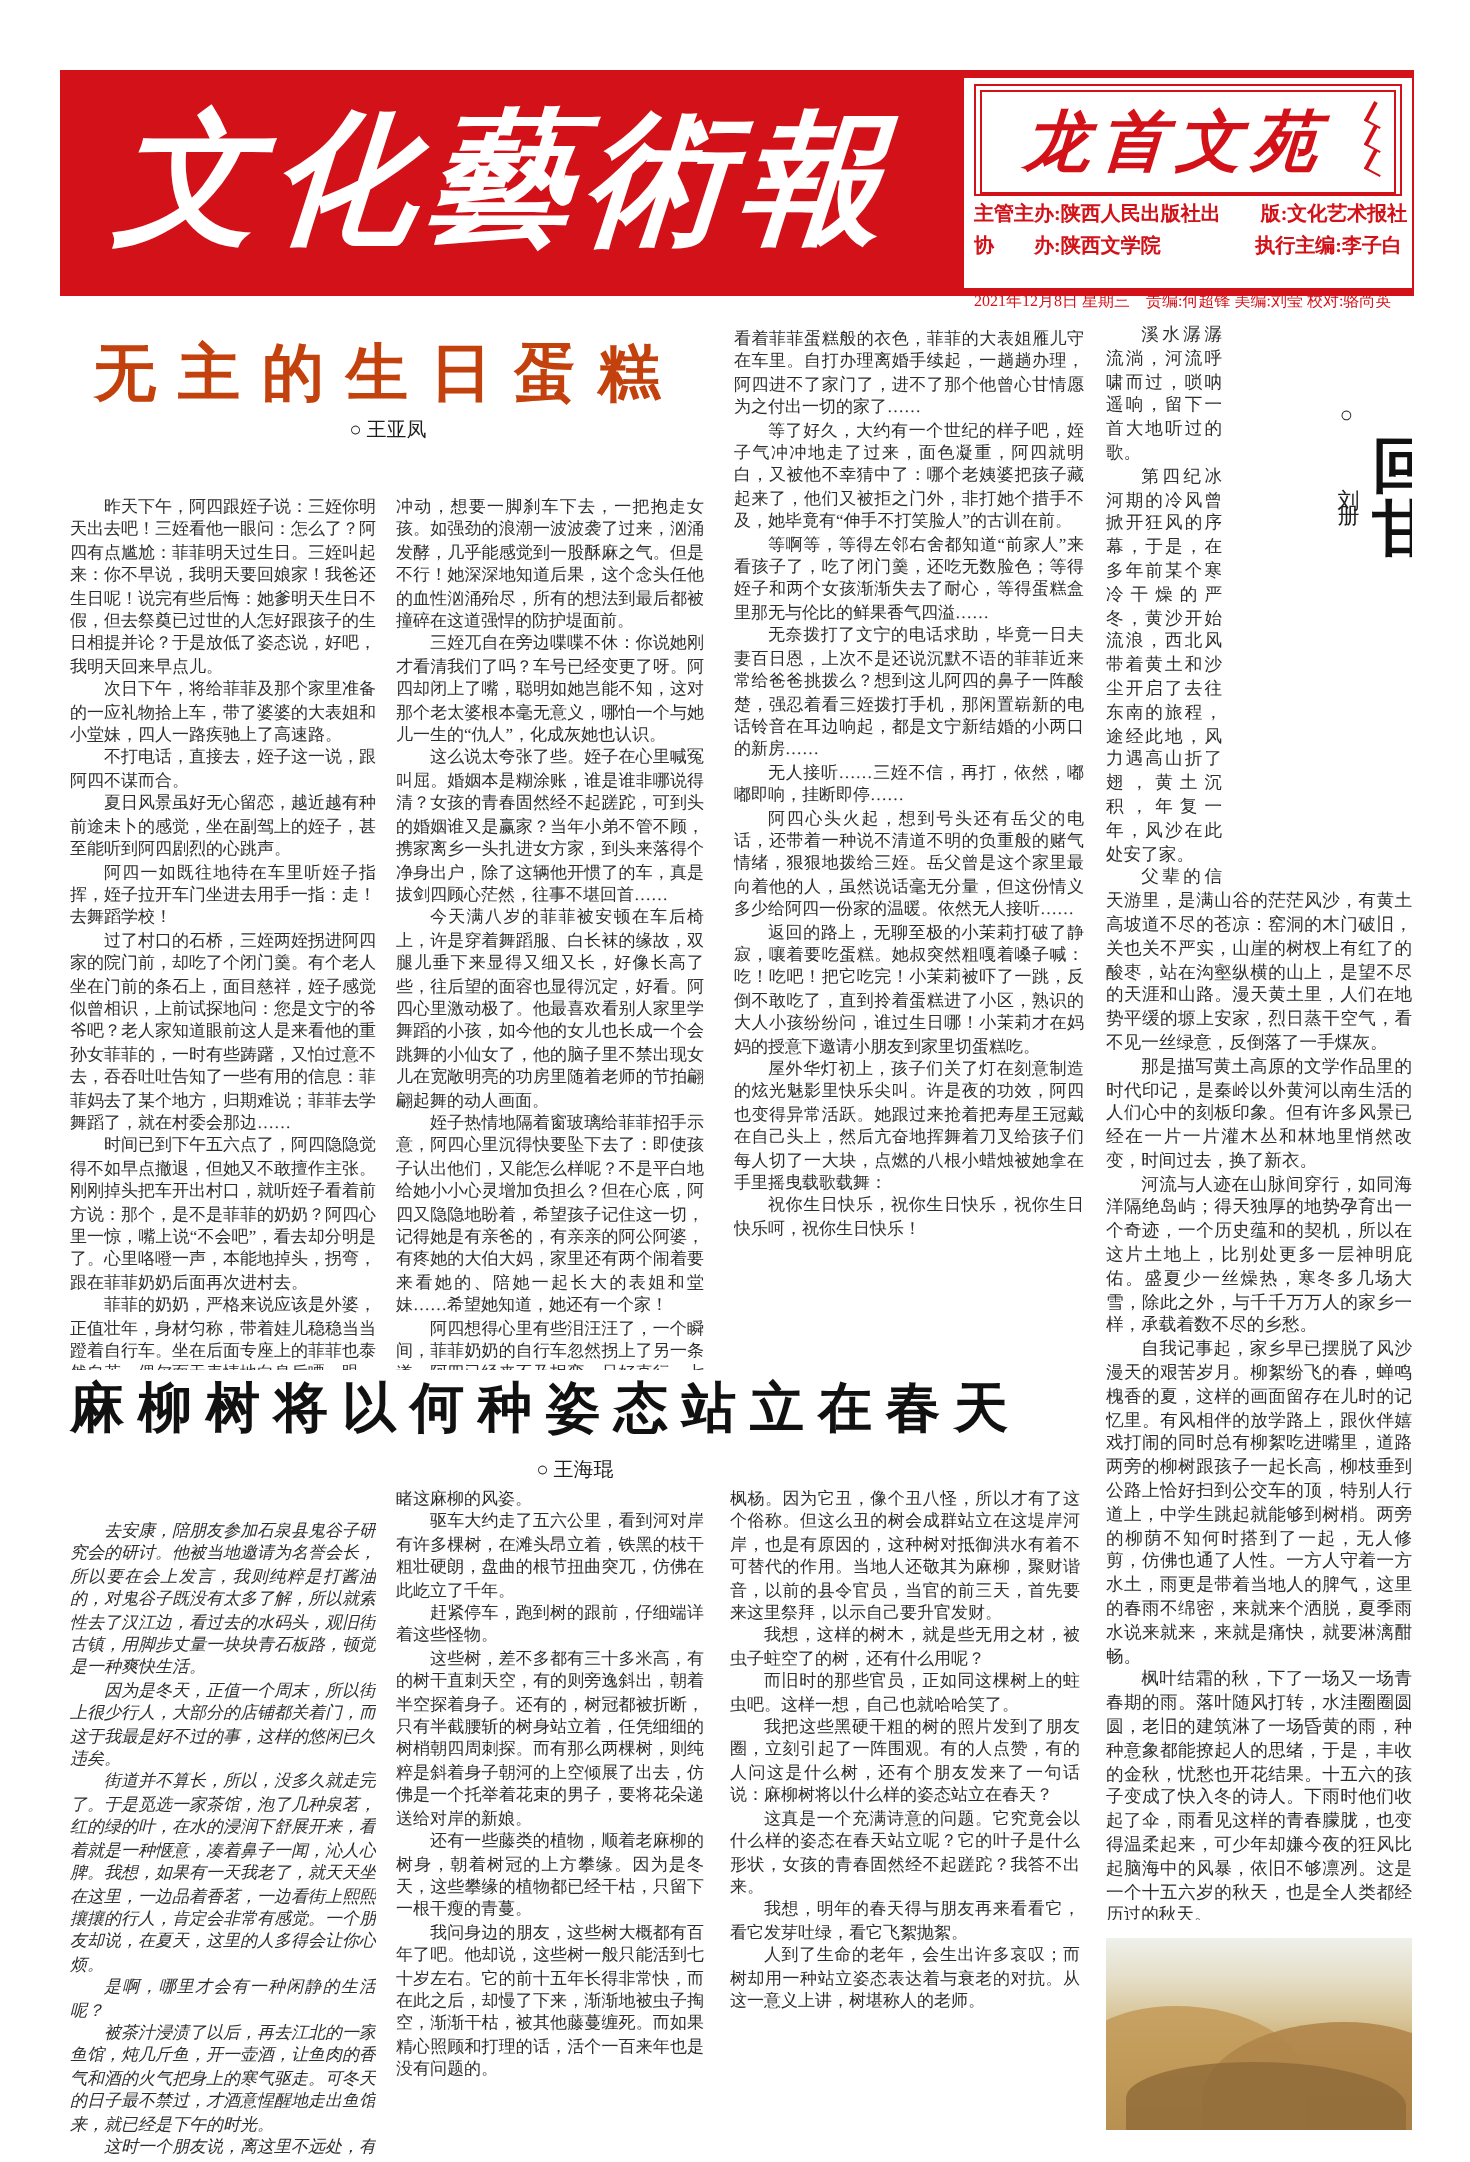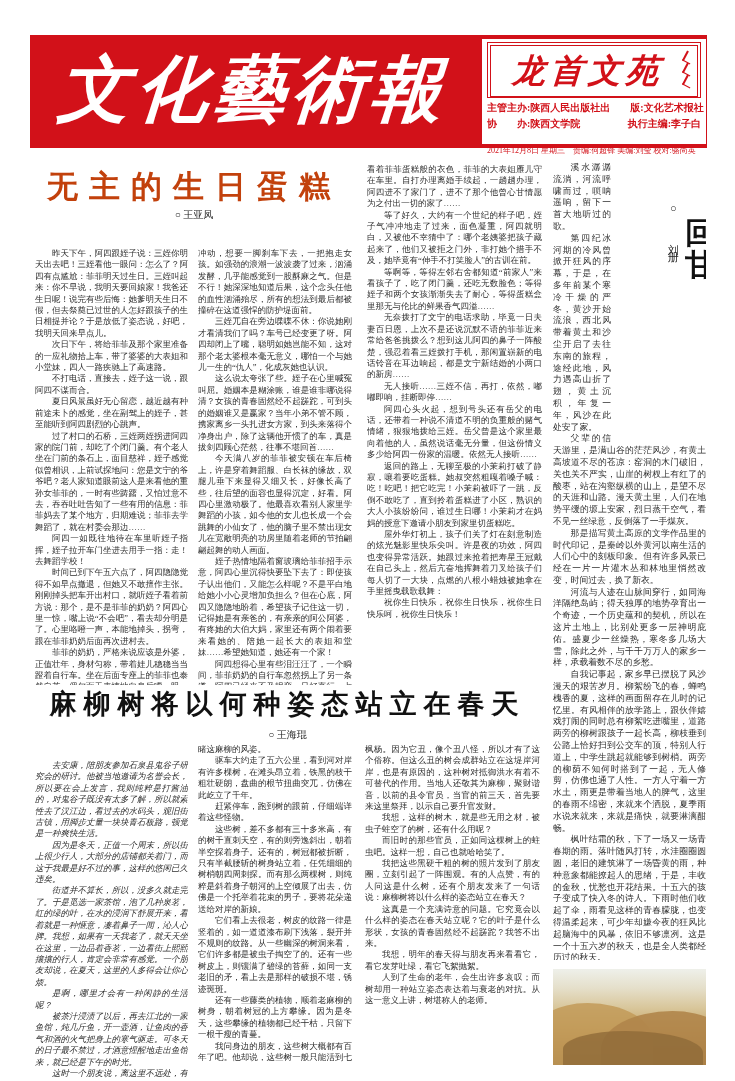--- a/index.html
+++ b/index.html
@@ -40,21 +40,21 @@
   
   .article1 { position:absolute; left:35px; top:160px; width:505px; height:528px; }
   .a1-head { position:absolute; left:0; top:6px; width:318px; text-align:center; }
   .a1-title { font-size:31px; font-weight:bold; letter-spacing:11px; white-space:nowrap; color:#c2410c; }
   .a1-byline { }
   .c1a { left:0;   top:88px; width:153px; height:437px; }
   .c1b { left:163px; top:88px; width:154px; height:437px; }
   .c1c { left:332px; top:4px;  width:175px; height:521px;font-family:Liberation Serif, serif; }
   
   .article2 { position:absolute; left:35px; top:686px; width:505px; height:379px; }
-  .a2-title { text-align:center; font-size:27px; font-weight:bold; letter-spacing:7px;
+  .a2-title { text-align:left; font-size:27px; font-weight:bold; letter-spacing:7px;
     white-space:nowrap; color:#111; }
   .a2-byline { text-align:center; margin-top:6px; }
   .c2a { left:0;   top:74px; width:153px; height:319px;font-style:italic; }
   .c2b { left:163px; top:58px; width:154px; height:319px; }
   .c2c { left:330px; top:58px; width:175px; height:319px; }
   
   .article3 { position:absolute; left:553px; top:162px; width:153px; height:903px; }
   .a3-text { position:absolute; left:0; top:0; width:153px; height:798px; overflow:hidden;
     text-align:justify; font-size:8.8px; line-height:11.8px; color:#2e2e2e; }
   .a3-text p { margin:0; text-indent:2em; }
@@ -106,22 +106,22 @@
   <div class="article1">
     <div class="a1-head">
       <div class="a1-title">无主的生日蛋糕</div>
       <div class="byline a1-byline">○ 王亚凤</div>
     </div>
     <div class="col c1a">
         <p>昨天下午，阿四跟姪子说：三姪你明天出去吧！三姪看他一眼问：怎么了？阿四有点尴尬：菲菲明天过生日。三姪叫起来：你不早说，我明天要回娘家！我爸还生日呢！说完有些后悔：她爹明天生日不假，但去祭奠已过世的人怎好跟孩子的生日相提并论？于是放低了姿态说，好吧，我明天回来早点儿。</p>
         <p>次日下午，将给菲菲及那个家里准备的一应礼物拾上车，带了婆婆的大表姐和小堂妹，四人一路疾驰上了高速路。</p>
         <p>不打电话，直接去，姪子这一说，跟阿四不谋而合。</p>
         <p>夏日风景虽好无心留恋，越近越有种前途未卜的感觉，坐在副驾上的姪子，甚至能听到阿四剧烈的心跳声。</p>
+        <p>阿四一如既往地待在车里听姪子指挥，姪子拉开车门坐进去用手一指：走！去舞蹈学校！</p>
         <p>过了村口的石桥，三姪两姪拐进阿四家的院门前，却吃了个闭门羹。有个老人坐在门前的条石上，面目慈祥，姪子感觉似曾相识，上前试探地问：您是文宁的爷爷吧？老人家知道眼前这人是来看他的重孙女菲菲的，一时有些踌躇，又怕过意不去，吞吞吐吐告知了一些有用的信息：菲菲妈去了某个地方，归期难说；菲菲去学舞蹈了，就在村委会那边……</p>
-        <p>阿四一如既往地待在车里听姪子指挥，姪子拉开车门坐进去用手一指：走！去舞蹈学校！</p>
         <p>时间已到下午五六点了，阿四隐隐觉得不如早点撤退，但她又不敢擅作主张。刚刚掉头把车开出村口，就听姪子看着前方说：那个，是不是菲菲的奶奶？阿四心里一惊，嘴上说“不会吧”，看去却分明是了。心里咯噔一声，本能地掉头，拐弯，跟在菲菲奶奶后面再次进村去。</p>
         <p>菲菲的奶奶，严格来说应该是外婆，正值壮年，身材匀称，带着娃儿稳稳当当蹬着自行车。坐在后面专座上的菲菲也泰然自若，偶尔面无表情地向身后瞟一眼。她知不知道身后这辆车是专为她而来的呢？</p>
       </div>
     <div class="col c1b">
         <p class="noind">冲动，想要一脚刹车下去，一把抱走女孩。如强劲的浪潮一波波袭了过来，汹涌发酵，几乎能感觉到一股酥麻之气。但是不行！她深深地知道后果，这个念头任他的血性汹涌殆尽，所有的想法到最后都被撞碎在这道强悍的防护堤面前。</p>
         <p>三姪兀自在旁边喋喋不休：你说她刚才看清我们了吗？车号已经变更了呀。阿四却闭上了嘴，聪明如她岂能不知，这对那个老太婆根本毫无意义，哪怕一个与她儿一生的“仇人”，化成灰她也认识。</p>
         <p>这么说太夸张了些。姪子在心里喊冤叫屈。婚姻本是糊涂账，谁是谁非哪说得清？女孩的青春固然经不起蹉跎，可到头的婚姻谁又是赢家？当年小弟不管不顾，携家离乡一头扎进女方家，到头来落得个净身出户，除了这辆他开惯了的车，真是拔剑四顾心茫然，往事不堪回首……</p>
         <p>今天满八岁的菲菲被安顿在车后椅上，许是穿着舞蹈服、白长袜的缘故，双腿儿垂下来显得又细又长，好像长高了些，往后望的面容也显得沉定，好看。阿四心里激动极了。他最喜欢看别人家里学舞蹈的小孩，如今他的女儿也长成一个会跳舞的小仙女了，他的脑子里不禁出现女儿在宽敞明亮的功房里随着老师的节拍翩翩起舞的动人画面。</p>
         <p>姪子热情地隔着窗玻璃给菲菲招手示意，阿四心里沉得快要坠下去了：即使孩子认出他们，又能怎么样呢？不是平白地给她小小心灵增加负担么？但在心底，阿四又隐隐地盼着，希望孩子记住这一切，记得她是有亲爸的，有亲亲的阿公阿婆，有疼她的大伯大妈，家里还有两个闹着要来看她的、陪她一起长大的表姐和堂妹……希望她知道，她还有一个家！</p>
         <p>阿四想得心里有些泪汪汪了，一个瞬间，菲菲奶奶的自行车忽然拐上了另一条道，阿四已经来不及拐弯，只好直行，七拐八拐地停在了一户人家门前的开阔地儿，离她原来的家很近。姪子拎着蛋糕下车，小侄女俩也下去</p>
@@ -148,21 +148,20 @@
         <p>街道并不算长，所以，没多久就走完了。于是觅选一家茶馆，泡了几种泉茗，红的绿的叶，在水的浸润下舒展开来，看着就是一种惬意，凑着鼻子一闻，沁人心脾。我想，如果有一天我老了，就天天坐在这里，一边品着香茗，一边看街上熙熙攘攘的行人，肯定会非常有感觉。一个朋友却说，在夏天，这里的人多得会让你心烦。</p>
         <p>是啊，哪里才会有一种闲静的生活呢？</p>
         <p>被茶汁浸渍了以后，再去江北的一家鱼馆，炖几斤鱼，开一壶酒，让鱼肉的香气和酒的火气把身上的寒气驱走。可冬天的日子最不禁过，才酒意惺醒地走出鱼馆来，就已经是下午的时光。</p>
         <p>这时一个朋友说，离这里不远处，有很多棵麻柳树，很值得一看。</p>
       </div>
     <div class="col c2b">
         <p class="noind">睹这麻柳的风姿。</p>
         <p>驱车大约走了五六公里，看到河对岸有许多棵树，在滩头昂立着，铁黑的枝干粗壮硬朗，盘曲的根节扭曲突兀，仿佛在此屹立了千年。</p>
         <p>赶紧停车，跑到树的跟前，仔细端详着这些怪物。</p>
         <p>这些树，差不多都有三十多米高，有的树干直刺天空，有的则旁逸斜出，朝着半空探着身子。还有的，树冠都被折断，只有半截腰斩的树身站立着，任凭细细的树梢朝四周刺探。而有那么两棵树，则纯粹是斜着身子朝河的上空倾展了出去，仿佛是一个托举着花束的男子，要将花朵递送给对岸的新娘。</p>
-        <p>它们看上去很老，树皮的纹路一律是竖着的，如一道道漆布刷下浅落，裂开并不规则的纹路。从一些幽深的树洞来看，它们许多都是被虫子掏空了的。还有一些树皮上，则镶满了碧绿的苔藓，如同一支老旧的矛，看上去是那样的破损不堪，锈迹斑斑。</p>
         <p>还有一些藤类的植物，顺着老麻柳的树身，朝着树冠的上方攀缘。因为是冬天，这些攀缘的植物都已经干枯，只留下一根干瘦的青蔓。</p>
         <p>我问身边的朋友，这些树大概都有百年了吧。他却说，这些树一般只能活到七十岁左右。它的前十五年长得非常快，而在此之后，却慢了下来，渐渐地被虫子掏空，渐渐干枯，被其他藤蔓缠死。而如果精心照顾和打理的话，活个一百来年也是没有问题的。</p>
       </div>
     <div class="col c2c">
         <p class="noind">枫杨。因为它丑，像个丑八怪，所以才有了这个俗称。但这么丑的树会成群站立在这堤岸河岸，也是有原因的，这种树对抵御洪水有着不可替代的作用。当地人还敬其为麻柳，聚财谐音，以前的县令官员，当官的前三天，首先要来这里祭拜，以示自己要升官发财。</p>
         <p>我想，这样的树木，就是些无用之材，被虫子蛀空了的树，还有什么用呢？</p>
         <p>而旧时的那些官员，正如同这棵树上的蛀虫吧。这样一想，自己也就哈哈笑了。</p>
         <p>我把这些黑硬干粗的树的照片发到了朋友圈，立刻引起了一阵围观。有的人点赞，有的人问这是什么树，还有个朋友发来了一句话说：麻柳树将以什么样的姿态站立在春天？</p>
         <p>这真是一个充满诗意的问题。它究竟会以什么样的姿态在春天站立呢？它的叶子是什么形状，女孩的青春固然经不起蹉跎？我答不出来。</p>
         <p>我想，明年的春天得与朋友再来看看它，看它发芽吐绿，看它飞絮抛絮。</p>

